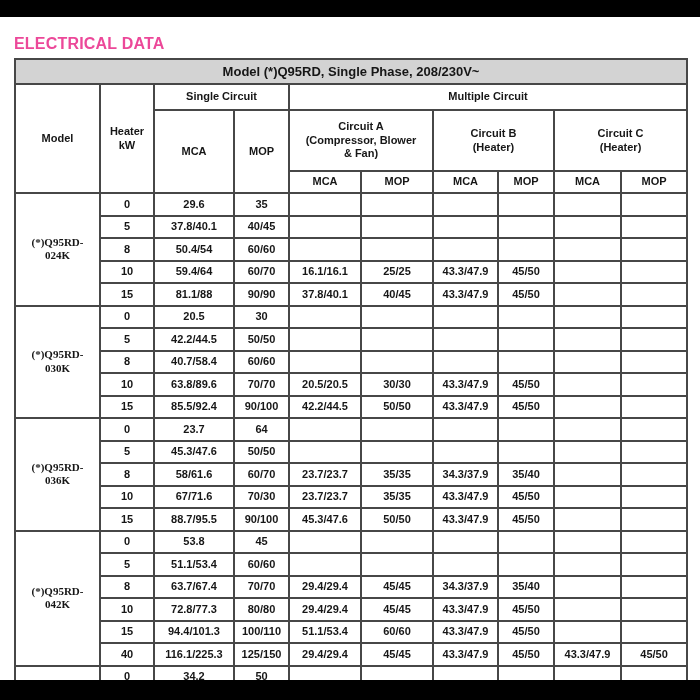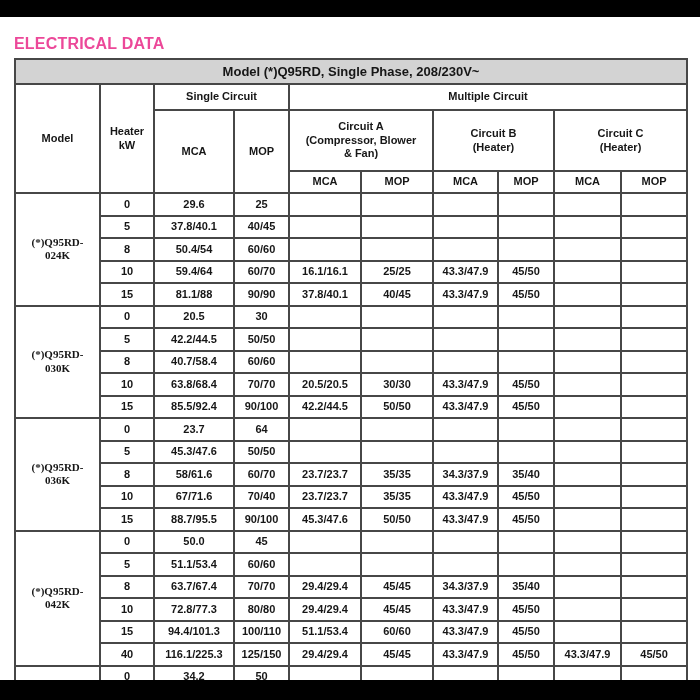--- a/index.html
+++ b/index.html
@@ -97,21 +97,21 @@
       <td>MCA</td>
       <td>MOP</td>
     </tr>
   </thead>
   <tbody id="table-body">
       <tr class="data-row">
         <td rowspan="5" class="model-cell">(*)Q95RD-
 024K</td>
         <td>0</td>
         <td>29.6</td>
-        <td>25</td>
+        <td>35</td>
         <td></td>
         <td></td>
         <td></td>
         <td></td>
         <td></td>
         <td></td>
       </tr>
       <tr class="data-row">
         <td>5</td>
         <td>37.8/40.1</td>
@@ -186,21 +186,21 @@
         <td>60/60</td>
         <td></td>
         <td></td>
         <td></td>
         <td></td>
         <td></td>
         <td></td>
       </tr>
       <tr class="data-row">
         <td>10</td>
-        <td>63.8/68.4</td>
+        <td>63.8/89.6</td>
         <td>70/70</td>
         <td>20.5/20.5</td>
         <td>30/30</td>
         <td>43.3/47.9</td>
         <td>45/50</td>
         <td></td>
         <td></td>
       </tr>
       <tr class="data-row">
         <td>15</td>
@@ -244,21 +244,21 @@
         <td>23.7/23.7</td>
         <td>35/35</td>
         <td>34.3/37.9</td>
         <td>35/40</td>
         <td></td>
         <td></td>
       </tr>
       <tr class="data-row">
         <td>10</td>
         <td>67/71.6</td>
-        <td>70/40</td>
+        <td>70/30</td>
         <td>23.7/23.7</td>
         <td>35/35</td>
         <td>43.3/47.9</td>
         <td>45/50</td>
         <td></td>
         <td></td>
       </tr>
       <tr class="data-row">
         <td>15</td>
         <td>88.7/95.5</td>
@@ -267,21 +267,21 @@
         <td>50/50</td>
         <td>43.3/47.9</td>
         <td>45/50</td>
         <td></td>
         <td></td>
       </tr>
       <tr class="data-row">
         <td rowspan="6" class="model-cell">(*)Q95RD-
 042K</td>
         <td>0</td>
-        <td>50.0</td>
+        <td>53.8</td>
         <td>45</td>
         <td></td>
         <td></td>
         <td></td>
         <td></td>
         <td></td>
         <td></td>
       </tr>
       <tr class="data-row">
         <td>5</td>

